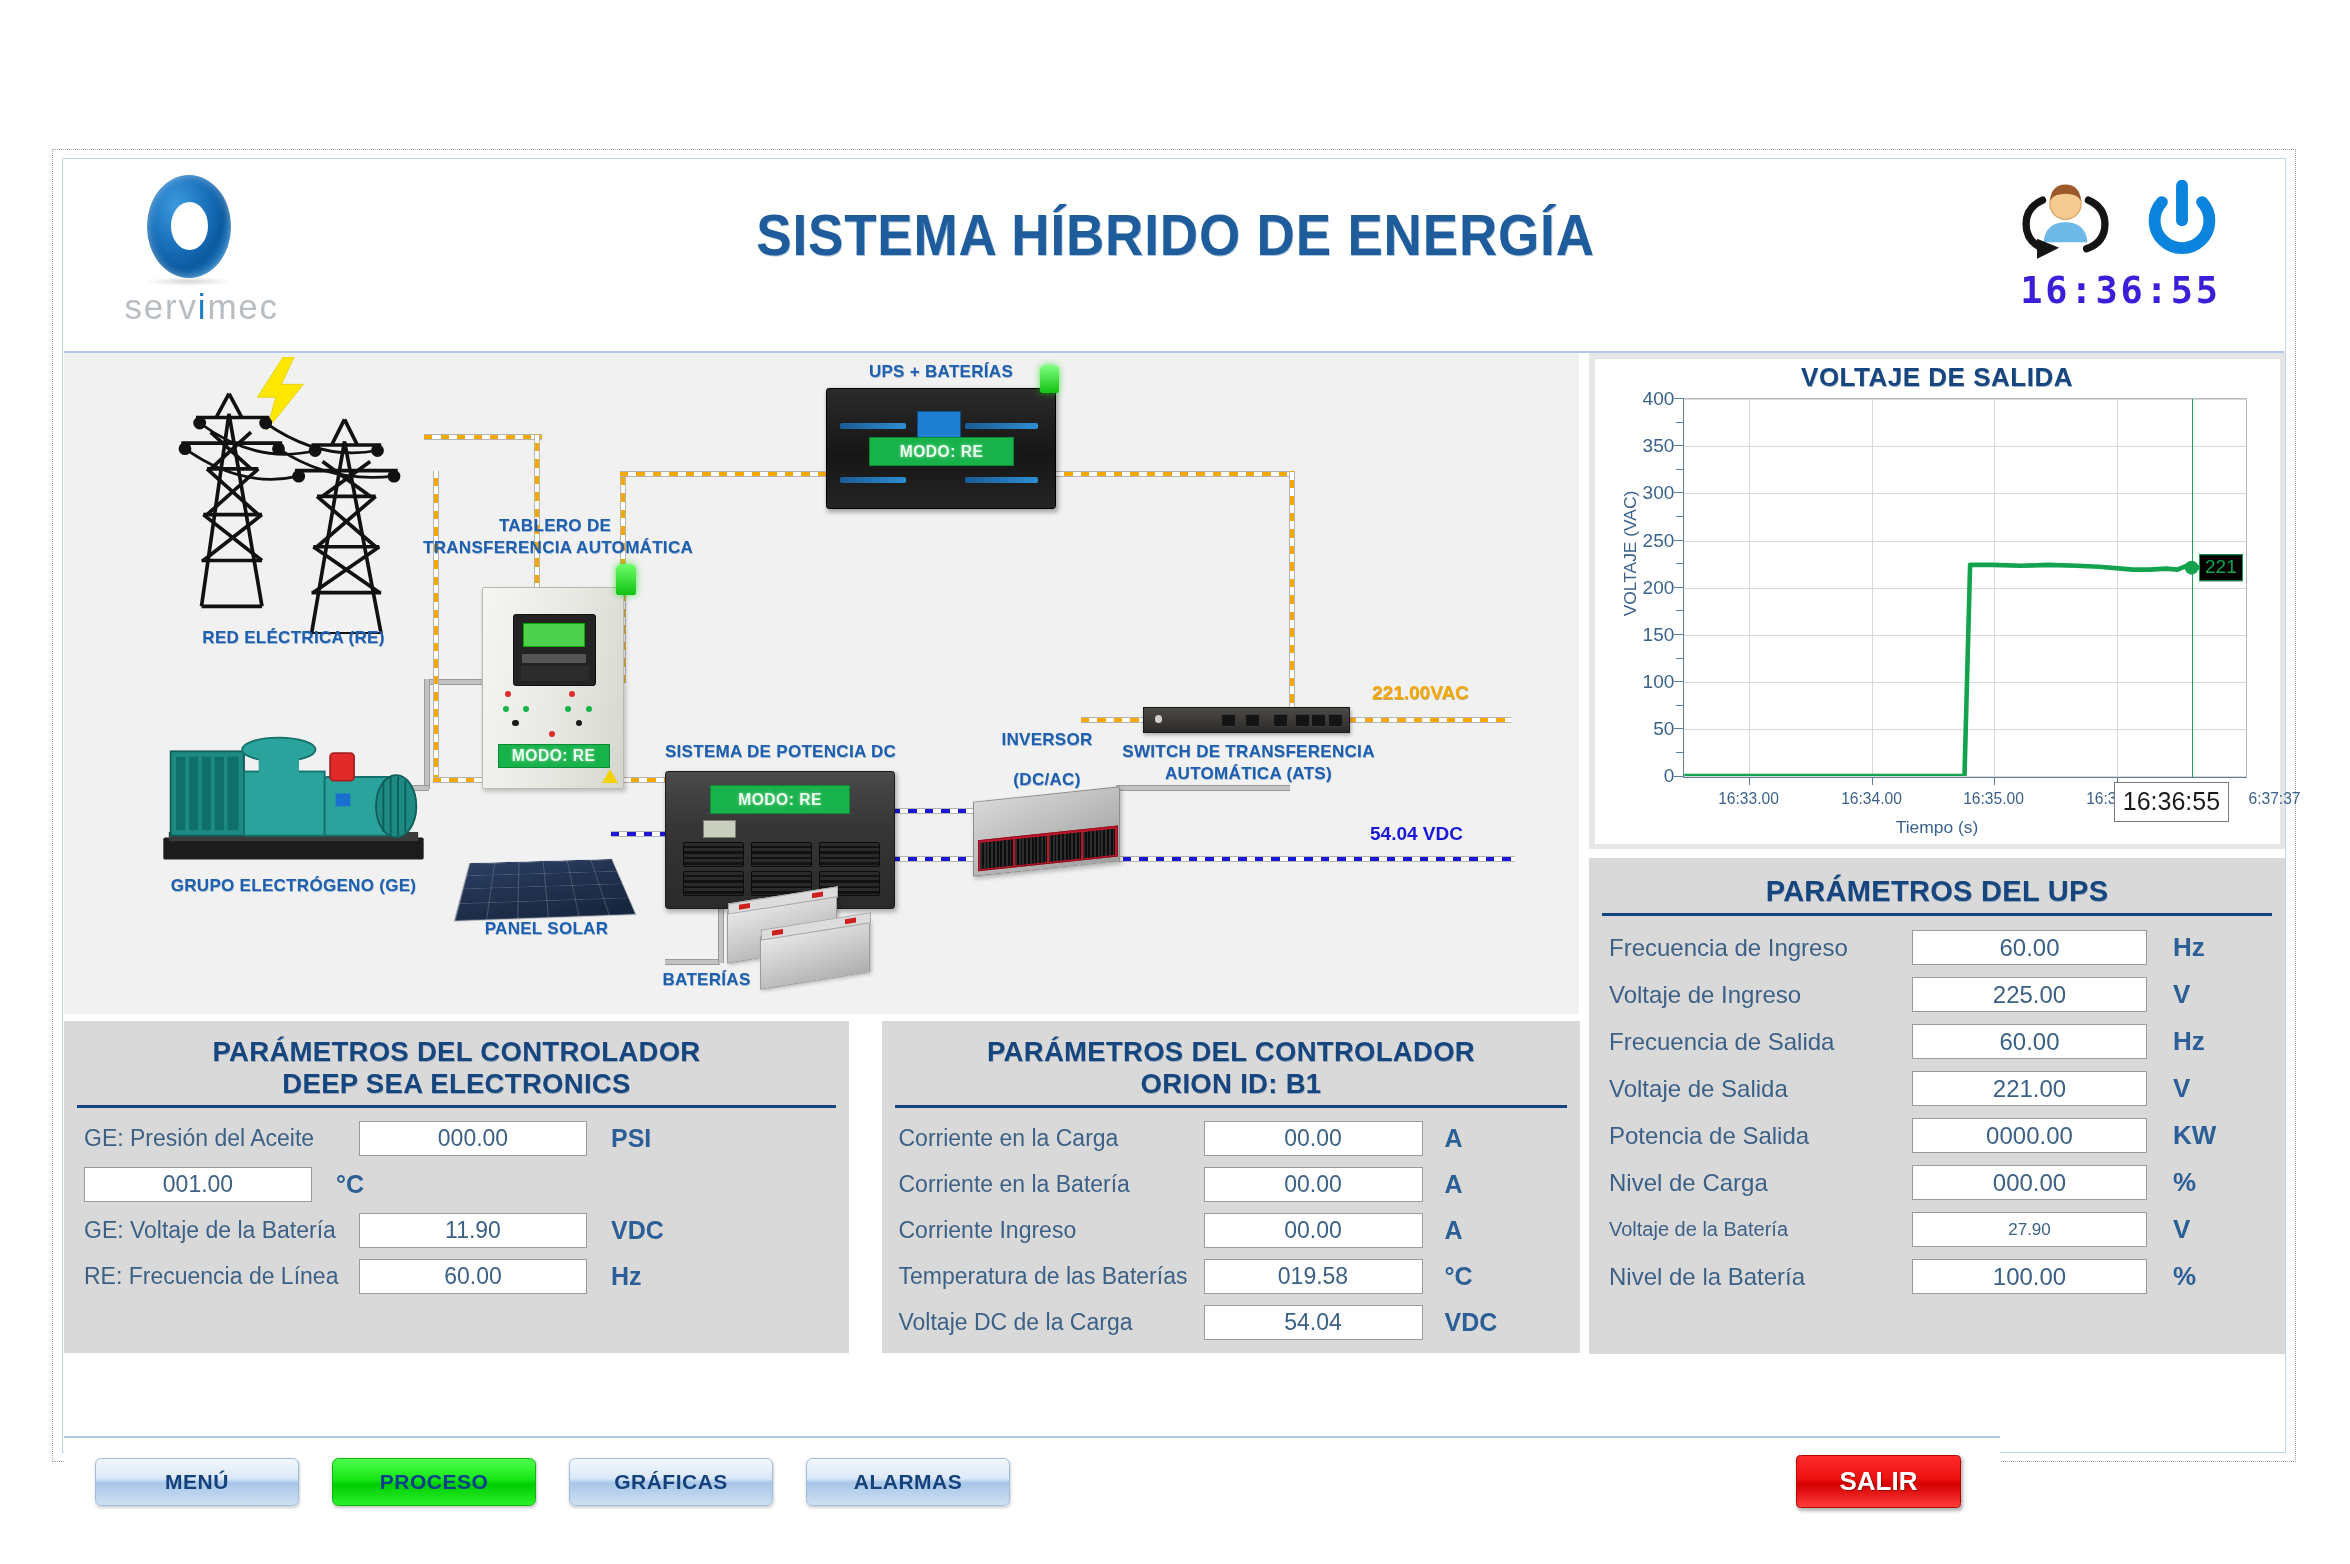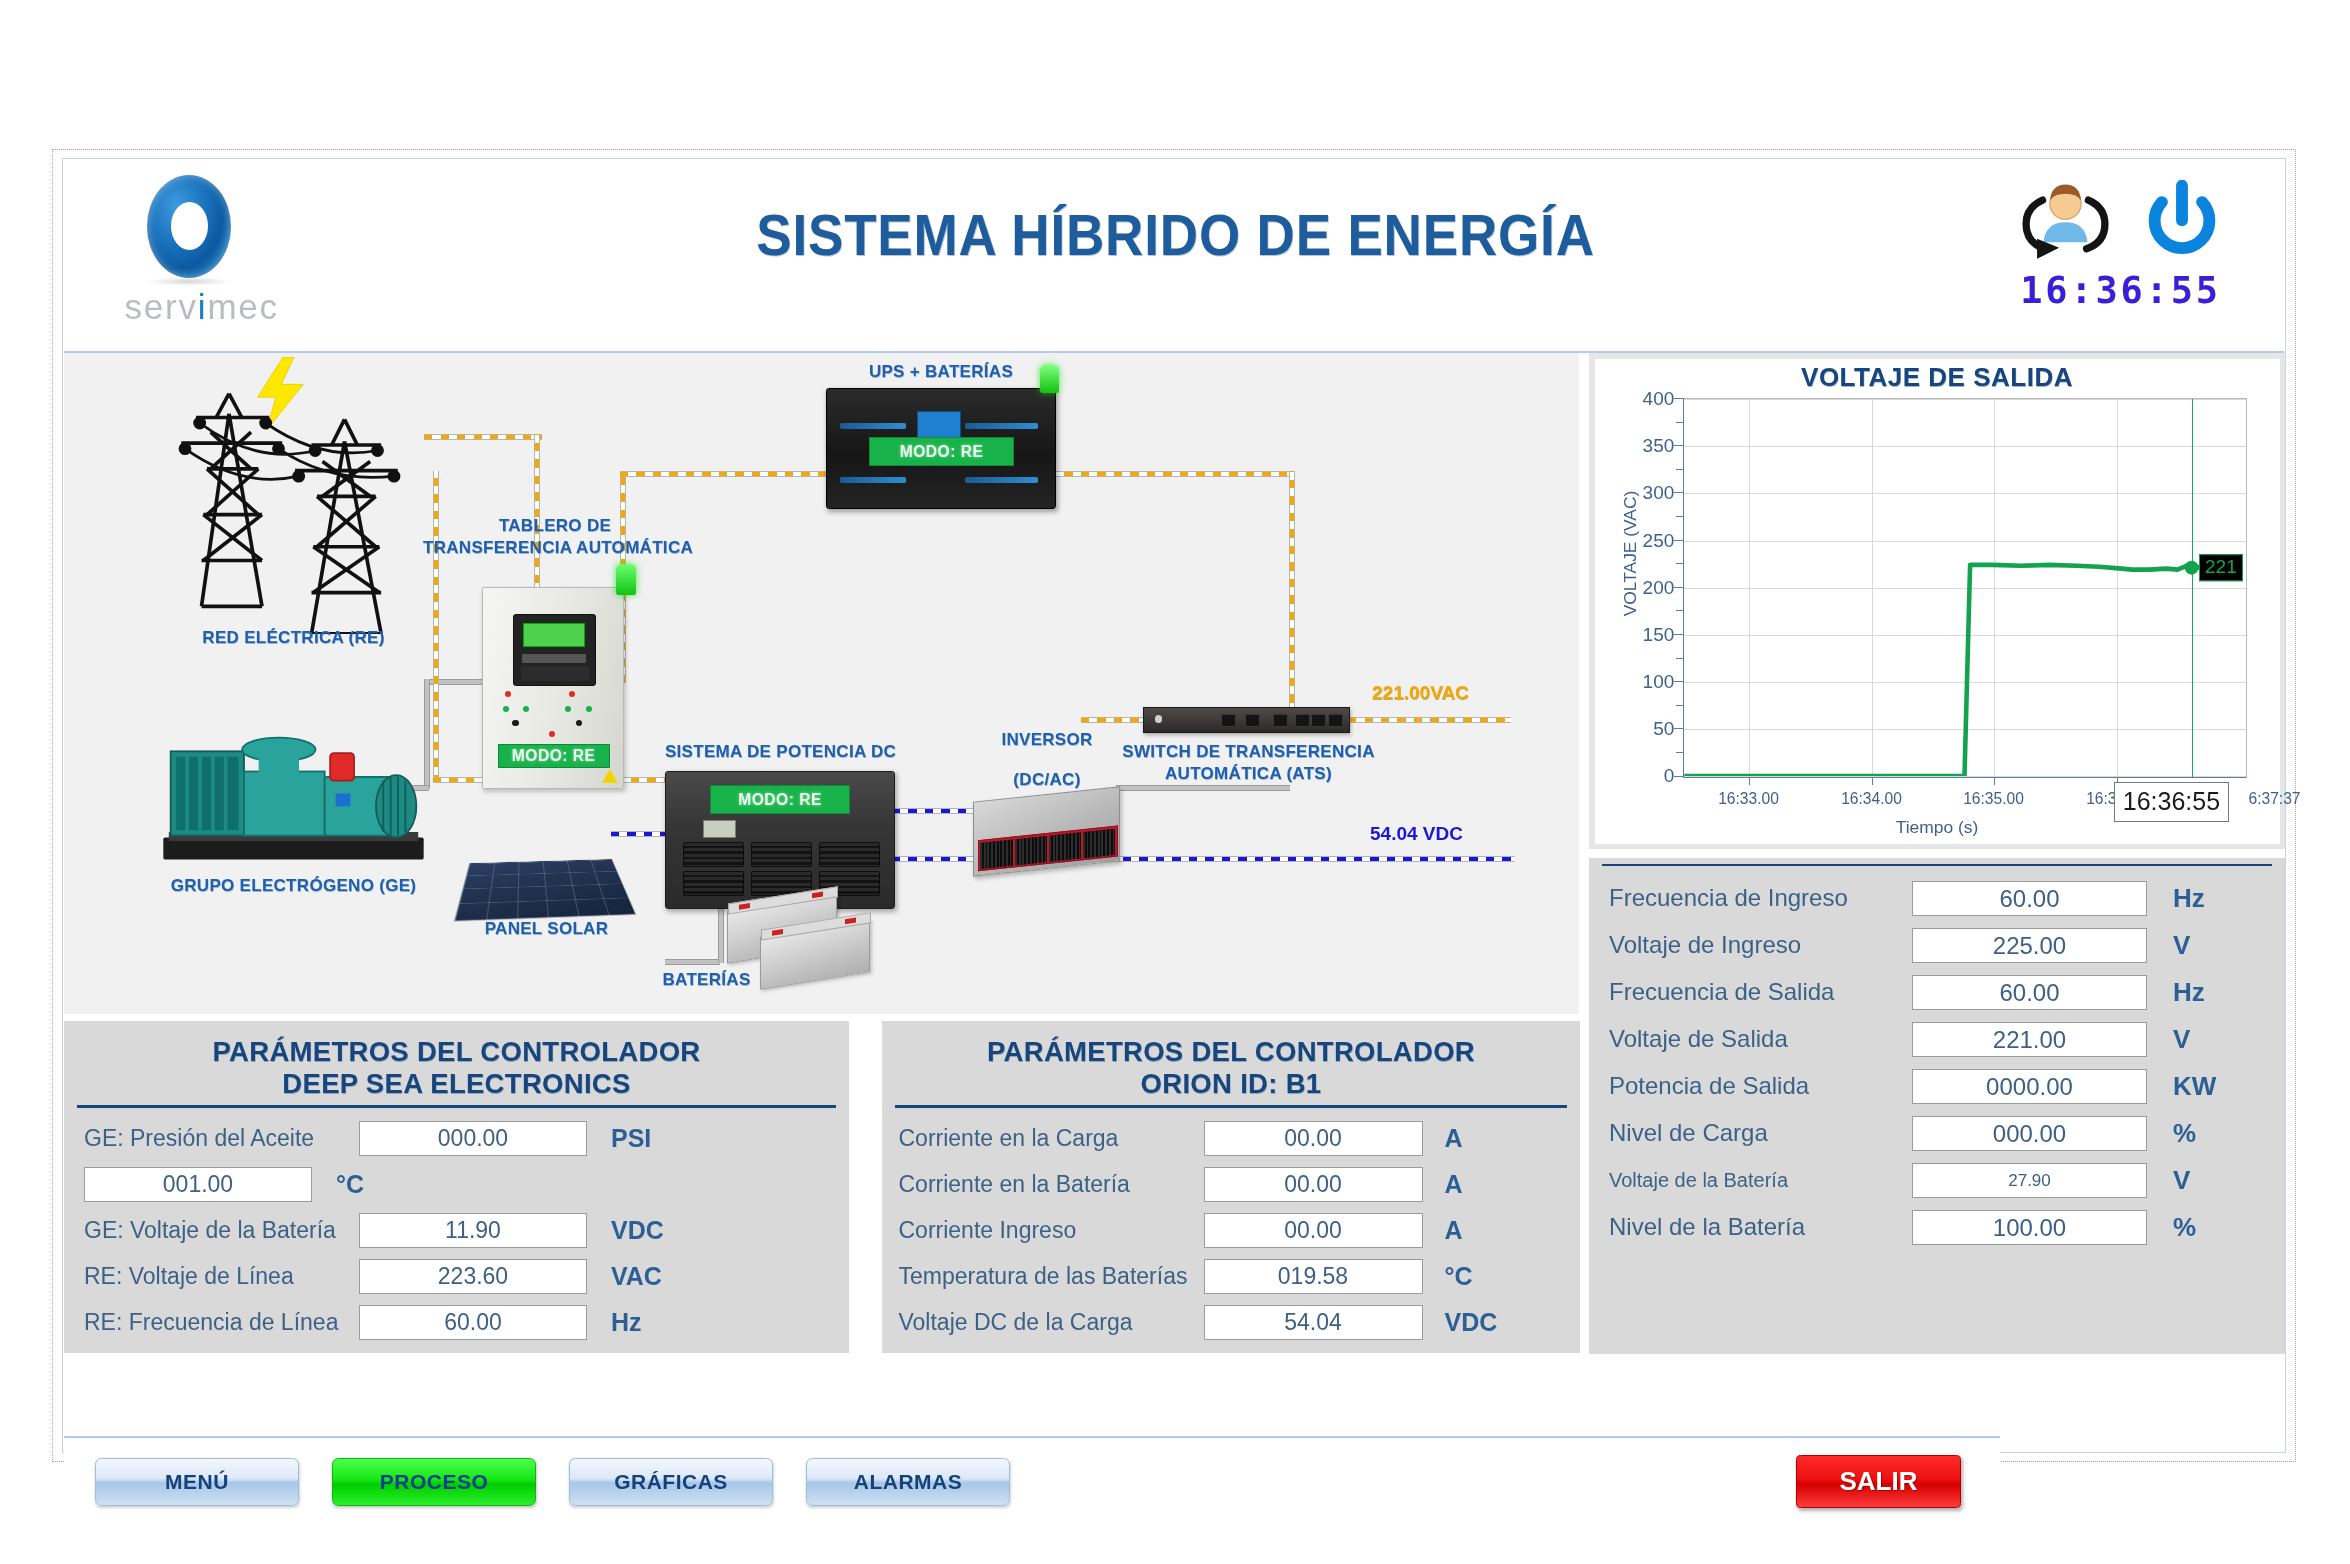--- a/index.html
+++ b/index.html
@@ -520,25 +520,20 @@
         <div class="prow" style="margin-bottom: 11px;">
           <div class="pval" style="width: 228px; height: 35px; line-height: 33px; font-size: 23px;">001.00</div>
           <div class="punit" style="width: 92px; font-size: 25px; padding-left: 24px;">°C</div>
         </div>
         <div class="prow" style="margin-bottom: 11px;">
           <div class="plbl" style="width: 275px; font-size: 23px;">GE: Voltaje de la Batería</div>
           <div class="pval" style="width: 228px; height: 35px; line-height: 33px; font-size: 23px;">11.90</div>
           <div class="punit" style="width: 92px; font-size: 25px; padding-left: 24px;">VDC</div>
         </div>
         <div class="prow" style="margin-bottom: 11px;">
-          <div class="plbl" style="width: 275px; font-size: 23px;">RE: Voltaje de Línea</div>
-          <div class="pval" style="width: 228px; height: 35px; line-height: 33px; font-size: 23px;">223.60</div>
-          <div class="punit" style="width: 92px; font-size: 25px; padding-left: 24px;">VAC</div>
-        </div>
-        <div class="prow" style="margin-bottom: 11px;">
           <div class="plbl" style="width: 275px; font-size: 23px;">RE: Frecuencia de Línea</div>
           <div class="pval" style="width: 228px; height: 35px; line-height: 33px; font-size: 23px;">60.00</div>
           <div class="punit" style="width: 92px; font-size: 25px; padding-left: 24px;">Hz</div>
         </div>
       </div>
   </div>
 
   <div class="ppanel panel-orion">
     <div class="ptitle" style="padding-top:14.7px;font-size:27.5px;">PARÁMETROS DEL CONTROLADOR</div>
     <div class="ptitle" style="font-size:27.5px;">ORION ID: B1</div>
@@ -566,20 +561,21 @@
         </div>
         <div class="prow" style="margin-bottom: 11px;">
           <div class="plbl" style="width: 305px; font-size: 23px;">Voltaje DC de la Carga</div>
           <div class="pval" style="width: 219px; height: 35px; line-height: 33px; font-size: 23px;">54.04</div>
           <div class="punit" style="width: 83px; font-size: 25px; padding-left: 22px;">VDC</div>
         </div>
       </div>
   </div>
 
   <div class="ppanel panel-ups">
+    <div class="ptitle" style="padding-top:16.5px;font-size:29px;">PARÁMETROS DEL UPS</div>
     <div class="prule"></div>
     <div id="ups-rows" style="padding:14.7px 20px 0 20px;">
         <div class="prow" style="margin-bottom: 12px;">
           <div class="plbl" style="width: 303px; font-size: 24px;">Frecuencia de Ingreso</div>
           <div class="pval" style="width: 235px; height: 35px; line-height: 33px; font-size: 24px;">60.00</div>
           <div class="punit" style="width: 101px; font-size: 26px; padding-left: 26px;">Hz</div>
         </div>
         <div class="prow" style="margin-bottom: 12px;">
           <div class="plbl" style="width: 303px; font-size: 24px;">Voltaje de Ingreso</div>
           <div class="pval" style="width: 235px; height: 35px; line-height: 33px; font-size: 24px;">225.00</div>

